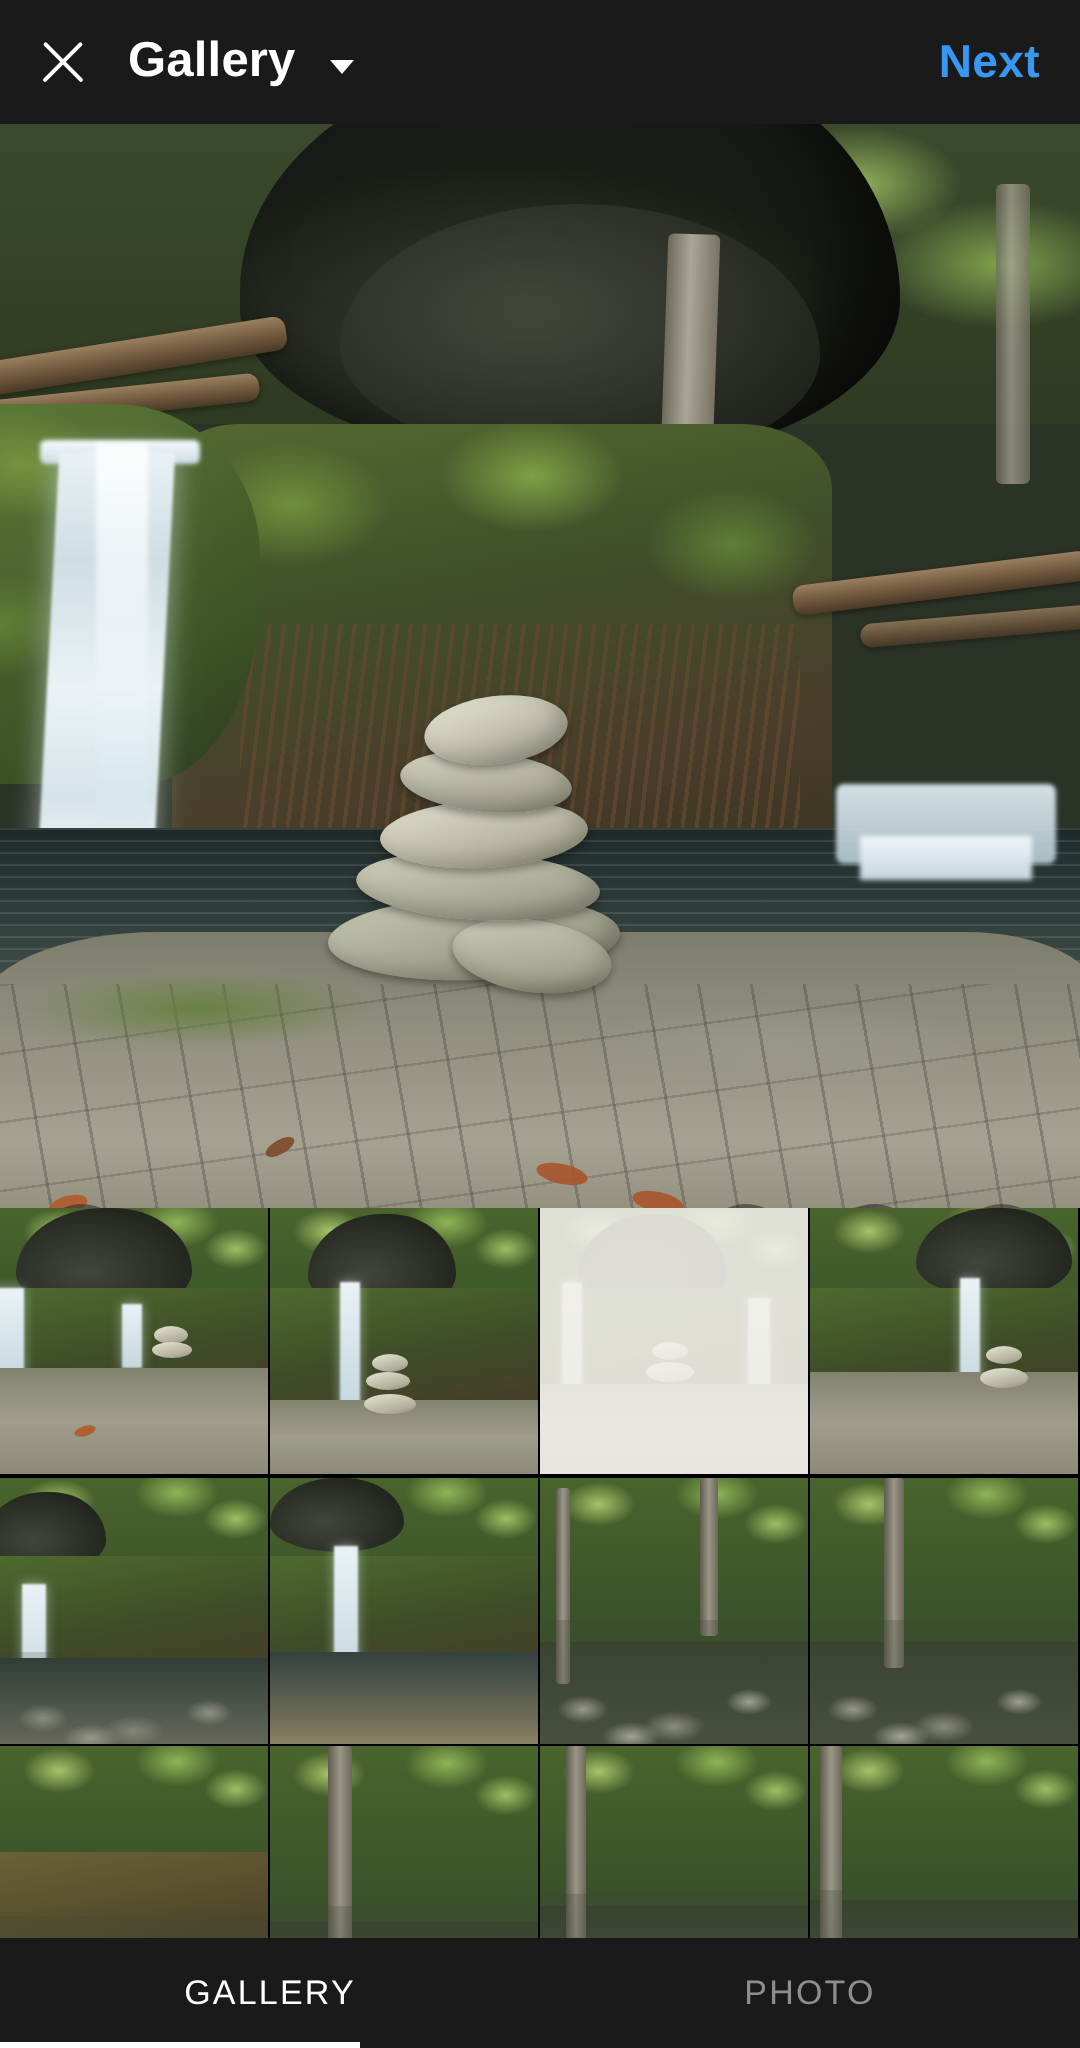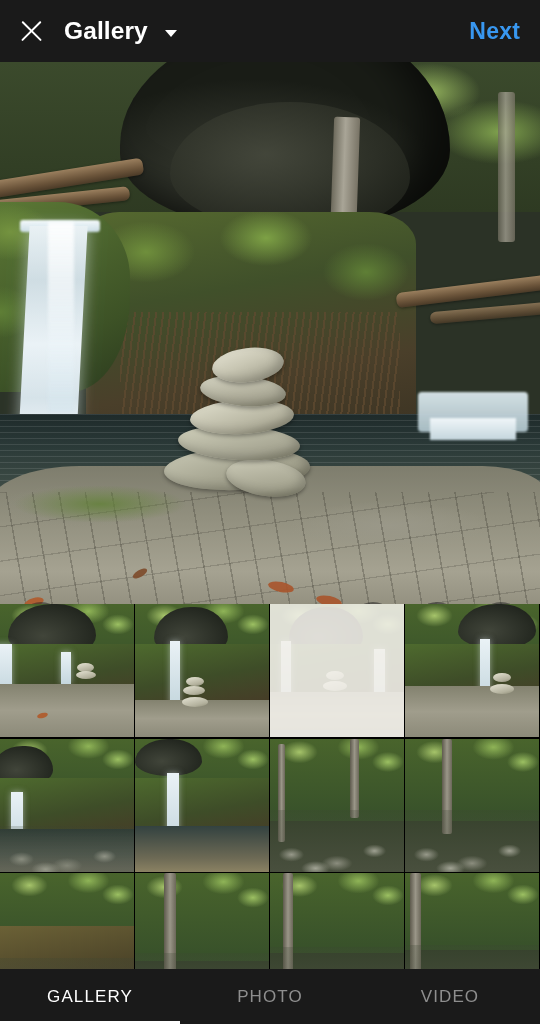--- a/index.html
+++ b/index.html
@@ -464,17 +464,16 @@
       <div class="th-rocks" style="height:46%"></div>
 
     </div>
       </div>
 
   </div>
 
   <div class="tabbar">
     <div class="tab active">GALLERY</div>
     <div class="tab">PHOTO</div>
-    <div class="tab">VIDEO</div>
     <div class="tab-indicator"></div>
   </div>
 
 </div>
 
 </body></html>

